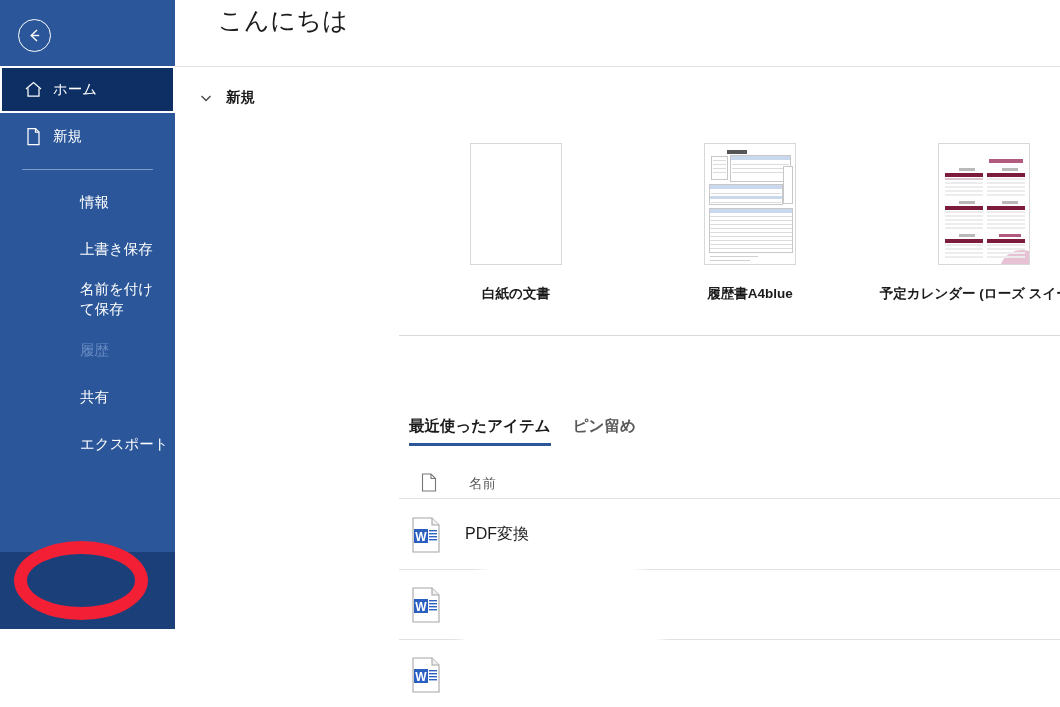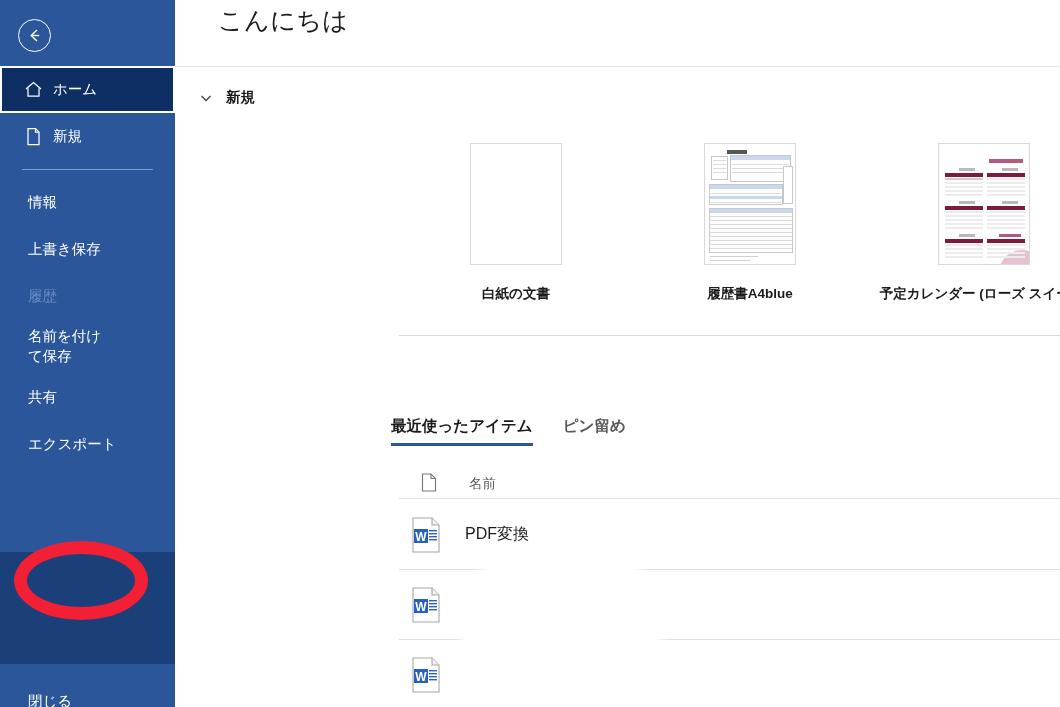--- a/index.html
+++ b/index.html
@@ -7,21 +7,21 @@
     width: 1060px; height: 707px;
     overflow: hidden;
     font-family: "Liberation Sans", "DejaVu Sans", sans-serif;
     background: #ffffff;
   }
   #app { position: relative; width: 1060px; height: 707px; display: flex; }
 
   
   #sidebar {
     position: relative;
-    width: 175px; height: 707px;
+    width: 175px; height: 629px;
     background: #2b579a;
     flex: 0 0 175px;
     color: #ffffff;
     overflow: hidden;
   }
   .back-btn {
     position: absolute; left: 18px; top: 19px;
     width: 33px; height: 33px;
     border: 1.6px solid #ffffff; border-radius: 50%;
     display: flex; align-items: center; justify-content: center;
@@ -33,21 +33,21 @@
   .nav-item {
     position: relative;
     display: flex; align-items: center;
     height: 47px;
     padding-left: 22px;
     font-size: 14.5px;
     color: #ffffff;
     cursor: pointer;
     white-space: nowrap;
   }
-  .nav-item.indented { padding-left: 28px; }
+  .nav-item.indented { padding-left: 80px; }
   .nav-item .ico {
     width: 22px; height: 22px;
     margin-right: 9px;
     display: inline-flex; align-items: center; justify-content: center;
     flex: 0 0 22px;
   }
   .nav-item.active {
     background: #0d2f63;
     outline: 2px solid #ffffff;
     outline-offset: -2px;
@@ -152,22 +152,22 @@
   .thumb-cal .hdr { position: absolute; background: #7d1b3c; height: 4px; }
   .thumb-cal .row { position: absolute; background: #ececec; height: 2px; }
   .thumb-cal .ttl { position: absolute; background: #b05a80; height: 3px; }
 
   .hr-mid {
     position: absolute; left: 224px; top: 335px;
     width: 836px; height: 1px; background: #dadada;
   }
 
   .tabs {
-    position: absolute; left: 216px; top: 416px;
-    display: flex; align-items: flex-start; gap: 30px;
+    position: absolute; left: 234px; top: 416px;
+    display: flex; align-items: flex-start; gap: 22px;
   }
   .tab {
     font-size: 15.5px; color: #5a5a5a; cursor: pointer;
     padding-bottom: 9px; position: relative; white-space: nowrap; font-weight: bold;
   }
   .tab.active { color: #1b1b1b; font-weight: bold; }
   .tab.active::after {
     content: ""; position: absolute; left: 0; right: 0; bottom: 0;
     height: 3px; background: #2b579a;
   }
@@ -276,26 +276,26 @@
       <div class="nav-sep"></div>
 
       <div class="nav-item indented">
         <span class="txt">情報</span>
       </div>
 
       <div class="nav-item indented">
         <span class="txt">上書き保存</span>
       </div>
 
+      <div class="nav-item indented twoline">
+        <span class="txt">名前を付けて保存</span>
+      </div>
+
       <div class="nav-item indented disabled">
         <span class="txt">履歴</span>
-      </div>
-
-      <div class="nav-item indented twoline">
-        <span class="txt">名前を付けて保存</span>
       </div>
 
 
       <div class="nav-item indented">
         <span class="txt">共有</span>
       </div>
 
       <div class="nav-item indented">
         <span class="txt">エクスポート</span>
       </div>

